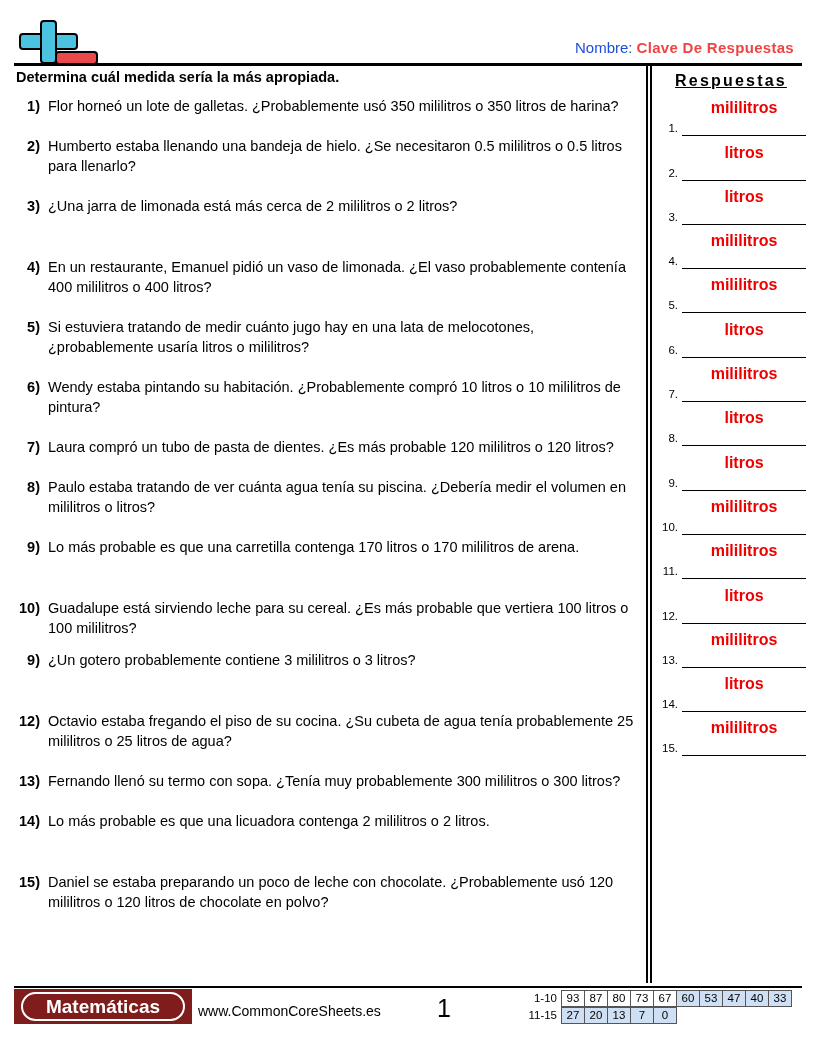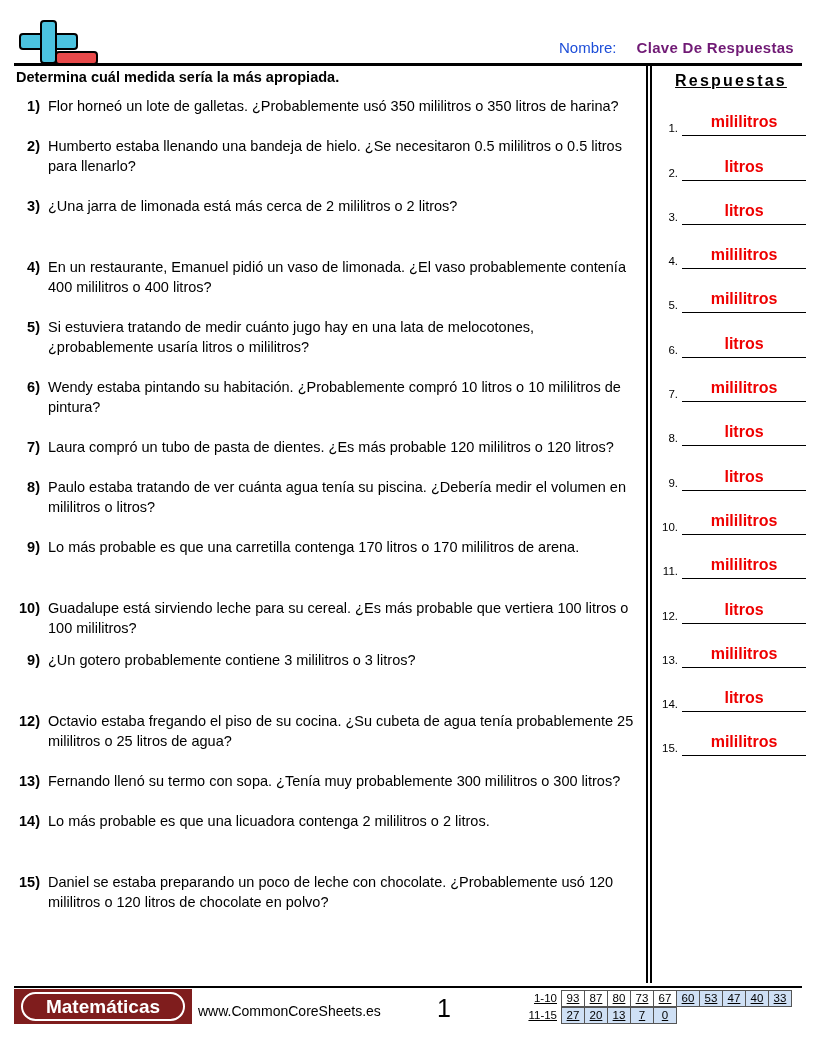--- a/index.html
+++ b/index.html
@@ -68,24 +68,24 @@
   }
   #name-block {
     position: absolute;
     right: 22px; top: 39px;
     font-size: 15px;
     line-height: 18px;
     white-space: nowrap;
   }
   #name-label { color: #1d4ed8; text-align: right; }
   #name-value {
-    color: #701a75;
+    color: #ef4444;
     font-weight: bold;
     letter-spacing: 0.3px;
-    margin-left: 20px;
+    margin-left: 4px;
   }
   #header-rule {
     position: absolute;
     left: 14px; top: 63px;
     width: 788px; height: 3px;
     background: #000;
   }
 
   
   #directions {
@@ -165,21 +165,21 @@
     color: #000;
   }
   .a-line {
     flex: 1 1 auto;
     border-bottom: 1.5px solid #000;
     text-align: center;
     color: #ee0000;
     font-weight: bold;
     font-size: 16px;
     line-height: 19px;
-    padding-bottom: 4px;
+    padding-bottom: 18px;
   }
 
   
   #footer-rule {
     position: absolute;
     left: 14px; top: 986px;
     width: 788px; height: 2px;
     background: #000;
   }
   #brand-badge {
@@ -221,21 +221,20 @@
   
   #score-table {
     position: absolute;
     left: 524px; top: 990px;
     font-size: 11.5px;
   }
   .score-row {
     display: flex;
     align-items: flex-end;
     height: 17px;
-    text-decoration: underline;
   }
   .score-label {
     width: 38px;
     flex: 0 0 38px;
     text-align: right;
     padding-right: 5px;
     font-size: 11.5px;
     line-height: 17px;
     box-sizing: border-box;
   }

